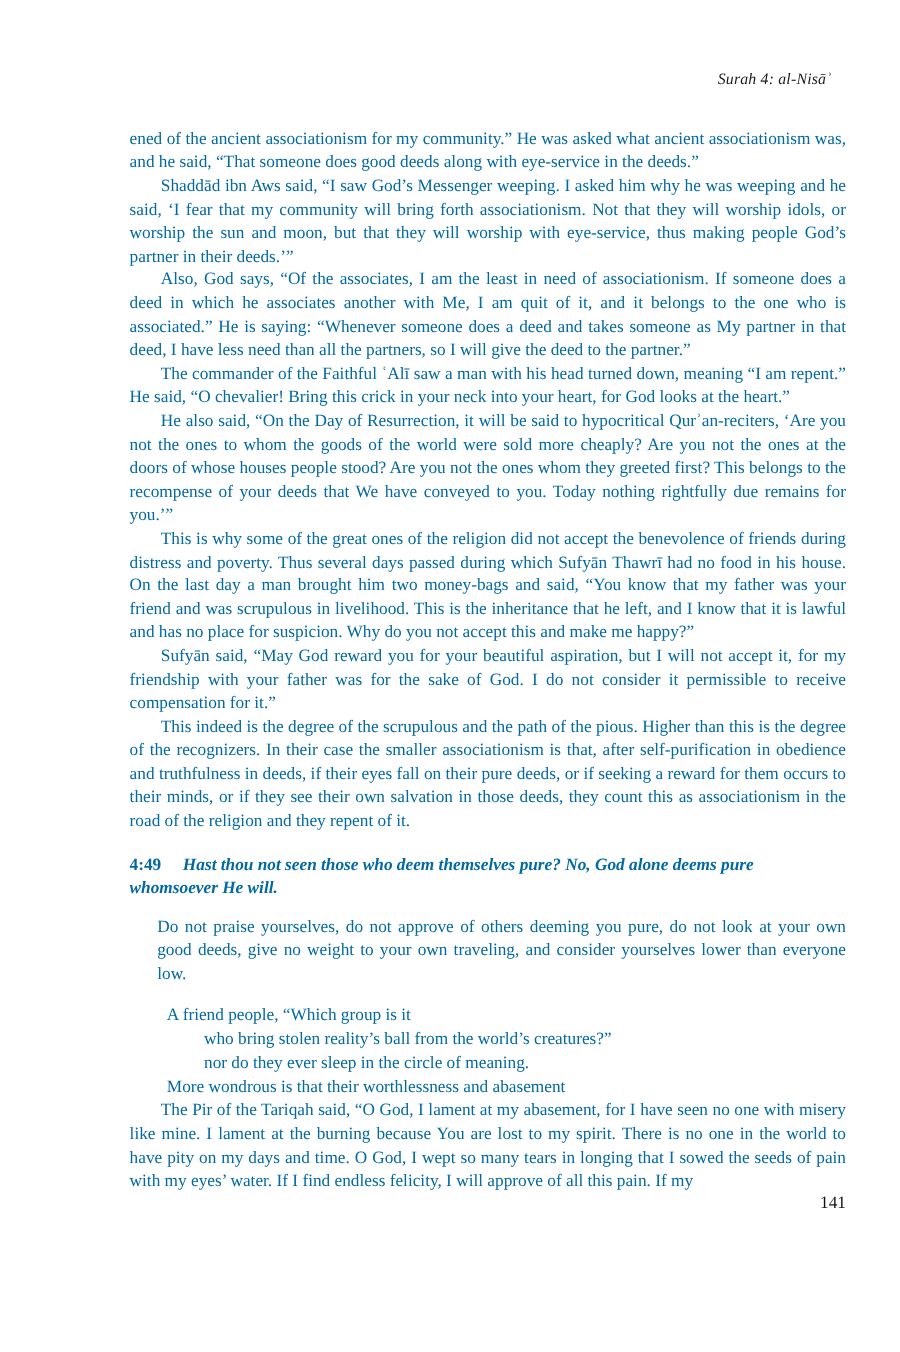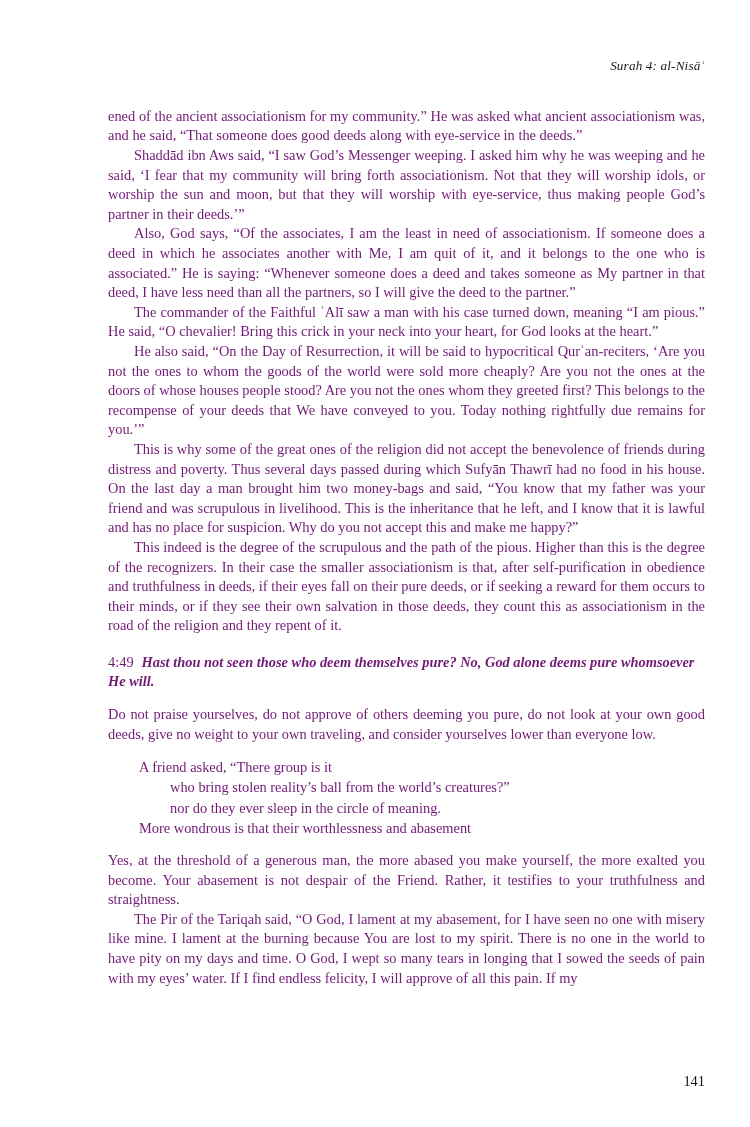--- a/index.html
+++ b/index.html
@@ -25,55 +25,56 @@
     left: 108px;
     top: 58px;
     width: 597px;
   }
   .running-head {
     text-align: right;
     font-style: italic;
     font-size: 13.2px;
     letter-spacing: 0.15px;
     color: #1a1a1a;
-    margin: 0 0 33px 0;
+    margin: 0 12px 33px 0;
     line-height: 1.2;
   }
   .body-block {
     text-align: justify;
     text-justify: inter-word;
     font-size: 14.4px;
     line-height: 19.6px;
-    color: #701a75;
+    color: #0369a1;
     hyphens: none;
   }
   p.para {
     margin: 0;
     text-indent: 26px;
     text-align: justify;
   }
   p.para.no-indent {
     text-indent: 0;
   }
   p.para.gap-before {
     margin-top: 13px;
+    margin-left: 23px;
   }
   .verse-head {
     margin: 17px 0 0 0;
     text-indent: 0;
     text-align: left;
     font-weight: bold;
     font-style: italic;
     font-size: 14.4px;
     line-height: 19.6px;
   }
   .verse-head .verse-ref {
     font-style: normal;
-    font-weight: normal;
-    margin-right: 8px;
+    font-weight: bold;
+    margin-right: 18px;
   }
   .poem {
     margin: 13px 0 0 0;
     padding: 0;
     list-style: none;
     font-size: 14.4px;
     line-height: 20.2px;
     text-align: left;
   }
   .poem li {
@@ -81,58 +82,58 @@
     padding: 0;
     text-align: left;
     white-space: nowrap;
   }
   .poem li.l0 { padding-left: 31px; }
   .poem li.l1 { padding-left: 62px; }
   .page-number {
     position: absolute;
     left: 108px;
     width: 597px;
-    top: 1072px;
+    top: 994px;
     text-align: right;
     font-size: 14.4px;
     line-height: 18px;
     color: #141414;
   }
 </style>
 </head>
 <body>
 
 <div class="page">
 
   <div class="content">
 
     <div class="running-head">Surah 4: al-Nisāʾ</div>
 
     <div class="body-block">
 
       <p class="para no-indent">ened of the ancient associationism for my community.”  He was asked what ancient associationism was, and he said, “That someone does good deeds along with eye-service in the deeds.”</p>
       <p class="para">Shaddād ibn Aws said, “I saw God’s Messenger weeping.  I asked him why he was weeping and he said, ‘I fear that my community will bring forth associationism. Not that they will worship idols, or worship the sun and moon, but that they will worship with eye-service, thus making people God’s partner in their deeds.’”</p>
       <p class="para">Also, God says, “Of the associates, I am the least in need of associationism.  If someone does a deed in which he associates another with Me, I am quit of it, and it belongs to the one who is associated.”  He is saying:  “Whenever someone does a deed and takes someone as My partner in that deed, I have less need than all the partners, so I will give the deed to the partner.”</p>
-      <p class="para">The commander of the Faithful ʿAlī saw a man with his case turned down, meaning “I am pious.”  He said, “O chevalier!  Bring this crick in your neck into your heart, for God looks at the heart.”</p>
+      <p class="para">The commander of the Faithful ʿAlī saw a man with his head turned down, meaning “I am repent.”  He said, “O chevalier!  Bring this crick in your neck into your heart, for God looks at the heart.”</p>
       <p class="para">He also said, “On the Day of Resurrection, it will be said to hypocritical Qurʾan-reciters, ‘Are you not the ones to whom the goods of the world were sold more cheaply?  Are you not the ones at the doors of whose houses people stood?  Are you not the ones whom they greeted first?  This belongs to the recompense of your deeds that We have conveyed to you.  Today nothing rightfully due remains for you.’”</p>
       <p class="para">This is why some of the great ones of the religion did not accept the benevolence of friends during distress and poverty.  Thus several days passed during which Sufyān Thawrī had no food in his house.  On the last day a man brought him two money-bags and said, “You know that my father was your friend and was scrupulous in livelihood.  This is the inheritance that he left, and I know that it is lawful and has no place for suspicion.  Why do you not accept this and make me happy?”</p>
+      <p class="para">Sufyān said, “May God reward you for your beautiful aspiration, but I will not accept it, for my friendship with your father was for the sake of God.  I do not consider it permissible to receive compensation for it.”</p>
       <p class="para">This indeed is the degree of the scrupulous and the path of the pious.  Higher than this is the degree of the recognizers. In their case the smaller associationism is that, after self-purification in obedience and truthfulness in deeds, if their eyes fall on their pure deeds, or if seeking a reward for them occurs to their minds, or if they see their own salvation in those deeds, they count this as associationism in the road of the religion and they repent of it.</p>
 
       <p class="verse-head"><span class="verse-ref">4:49</span><span>Hast thou not seen those who deem themselves pure? No, God alone deems pure whomsoever He will.</span></p>
 
       <p class="para no-indent gap-before">Do not praise yourselves, do not approve of others deeming you pure, do not look at your own good deeds, give no weight to your own traveling, and consider yourselves lower than everyone low.</p>
 
       <ul class="poem">
-        <li class="l0">A friend asked, “There group is it</li>
+        <li class="l0">A friend people, “Which group is it</li>
         <li class="l1">who bring stolen reality’s ball from the world’s creatures?”</li>
         <li class="l1">nor do they ever sleep in the circle of meaning.</li>
         <li class="l0">More wondrous is that their worthlessness and abasement</li>
       </ul>
 
-      <p class="para no-indent gap-before">Yes, at the threshold of a generous man, the more abased you make yourself, the more exalted you become.  Your abasement is not despair of the Friend.  Rather, it testifies to your truthfulness and straightness.</p>
       <p class="para">The Pir of the Tariqah said,  “O God, I lament at my abasement, for I have seen no one with misery like mine.  I lament at the burning because You are lost to my spirit.  There is no one in the world to have pity on my days and time.  O God, I wept so many tears in longing that I sowed the seeds of pain with my eyes’ water.  If I find endless felicity, I will approve of all this pain.  If my</p>
 
     </div>
   </div>
 
   <div class="page-number">141</div>
 
 </div>
 
 </body></html>

